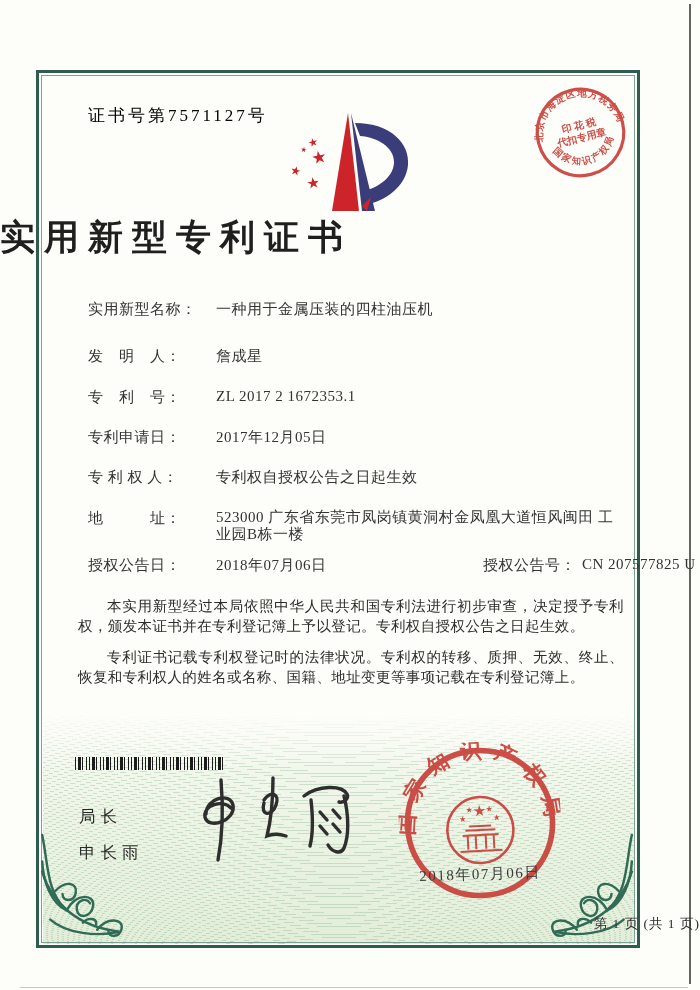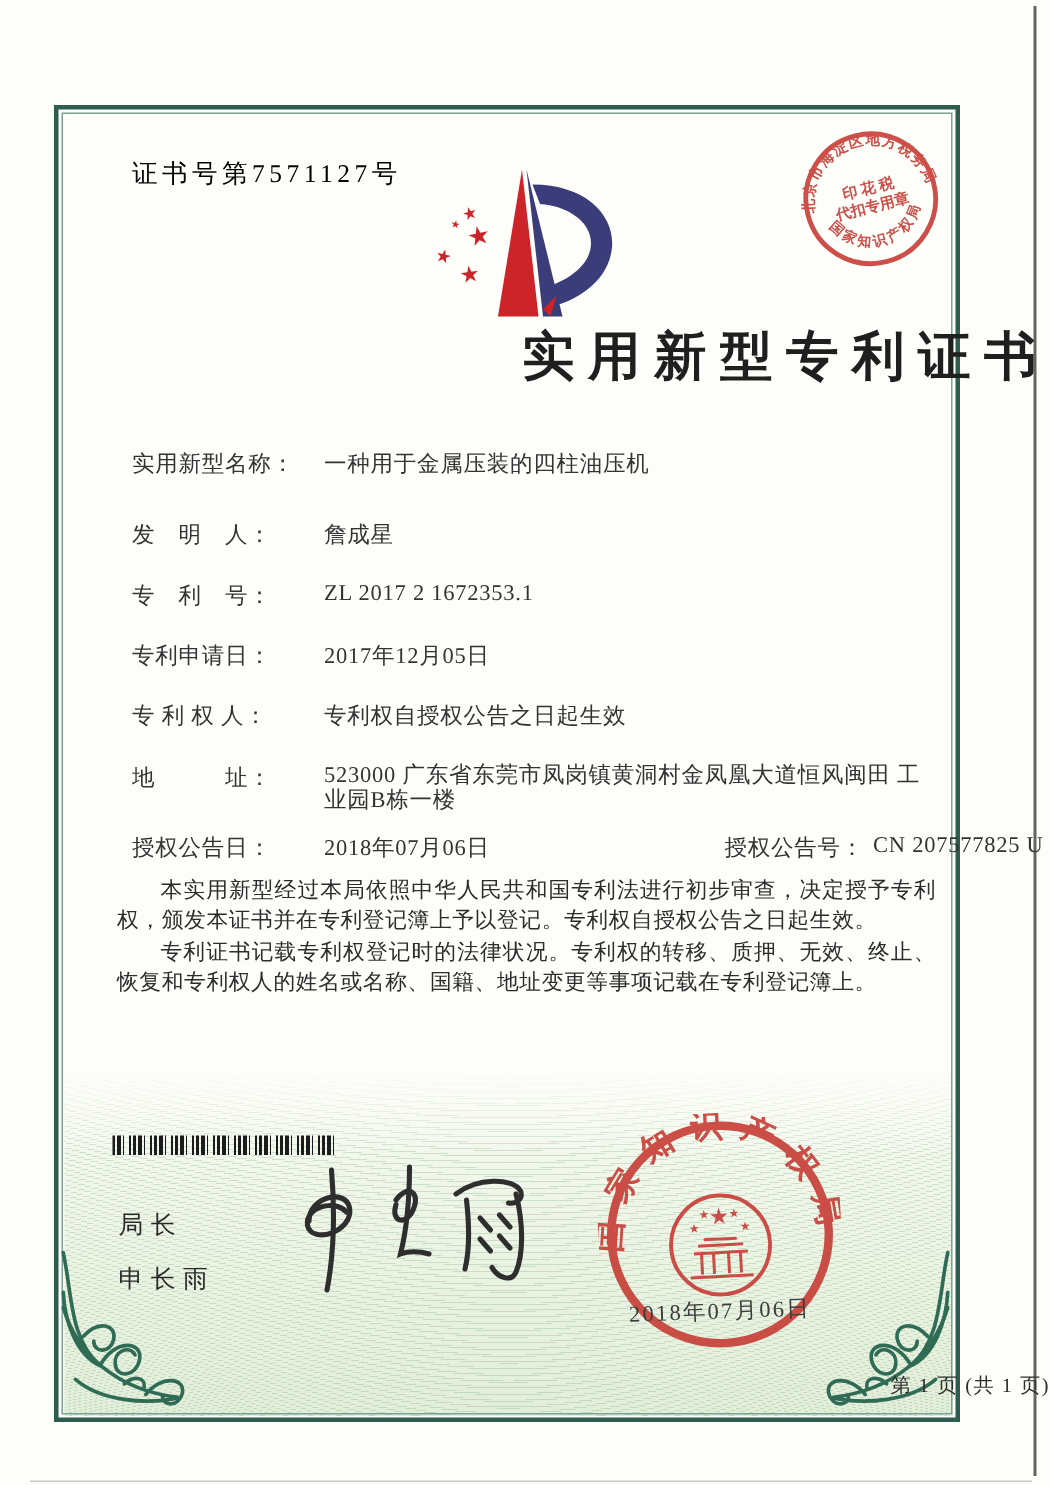--- a/index.html
+++ b/index.html
@@ -24,32 +24,32 @@
       repeating-radial-gradient(120% 75% at 50% 135%,
         rgba(120,170,130,.30) 0 1.2px, rgba(120,170,130,0) 1.2px 6.5px),
       linear-gradient(180deg,#f7faf2 0%,#ebf3e3 55%,#e2eed9 100%);}
   .wave-area::before{content:"";position:absolute;left:0;right:0;top:0;height:55px;
     background:linear-gradient(#fdfdf9,rgba(253,253,249,0));}
 
   .cert-no{position:absolute;left:88px;top:104px;font-size:17px;letter-spacing:3px;color:#000000;z-index:3;}
 
   .logo{position:absolute;left:277px;top:110px;width:150px;height:106px;z-index:3;}
 
-  .title{position:absolute;left:0;top:214px;width:700px;text-align:right;
+  .title{position:absolute;left:0;top:214px;width:700px;text-align:left;
     font-size:35px;font-weight:bold;letter-spacing:9px;color:#1f1f1f;z-index:3;}
 
   .field-row{position:absolute;left:88px;font-size:15px;letter-spacing:.5px;color:#333;z-index:3;white-space:nowrap;}
   .field-row .lbl{display:inline-block;width:128px;vertical-align:top;}
   .field-row .val{display:inline-block;vertical-align:top;}
   .field-row .val.wrap{white-space:normal;width:412px;line-height:17px;}
   .pair2{position:absolute;left:395px;top:0;}
 
   .paras{position:absolute;left:78px;top:585px;width:546px;z-index:3;
     font-size:14.5px;line-height:19.7px;text-align:justify;color:#2c2c2c;letter-spacing:.4px;}
-  .paras p{margin:0 0 2px 0;text-indent:2em;}
+  .paras p{margin:12px 0 2px 0;text-indent:2em;}
 
   .barcode{position:absolute;left:75px;top:757px;width:148px;height:13px;z-index:3;
     background:repeating-linear-gradient(90deg,
       #1c1c1c 0 1.5px,transparent 1.5px 3px,
       #1c1c1c 3px 6px,transparent 6px 7px,
       #1c1c1c 7px 8px,transparent 8px 11px,
       #1c1c1c 11px 12.5px,transparent 12.5px 14px);}
 
   .signoff{position:absolute;left:79px;z-index:3;font-size:16.5px;letter-spacing:5px;color:#2a2a2a;}
   .signoff.t1{top:806px;} .signoff.t2{top:842px;}

